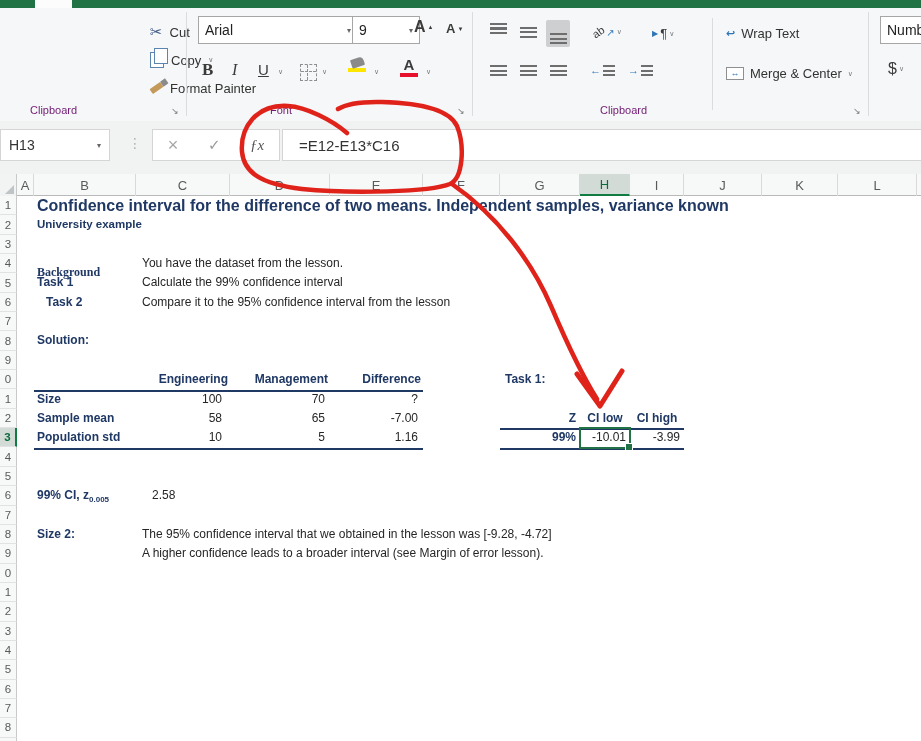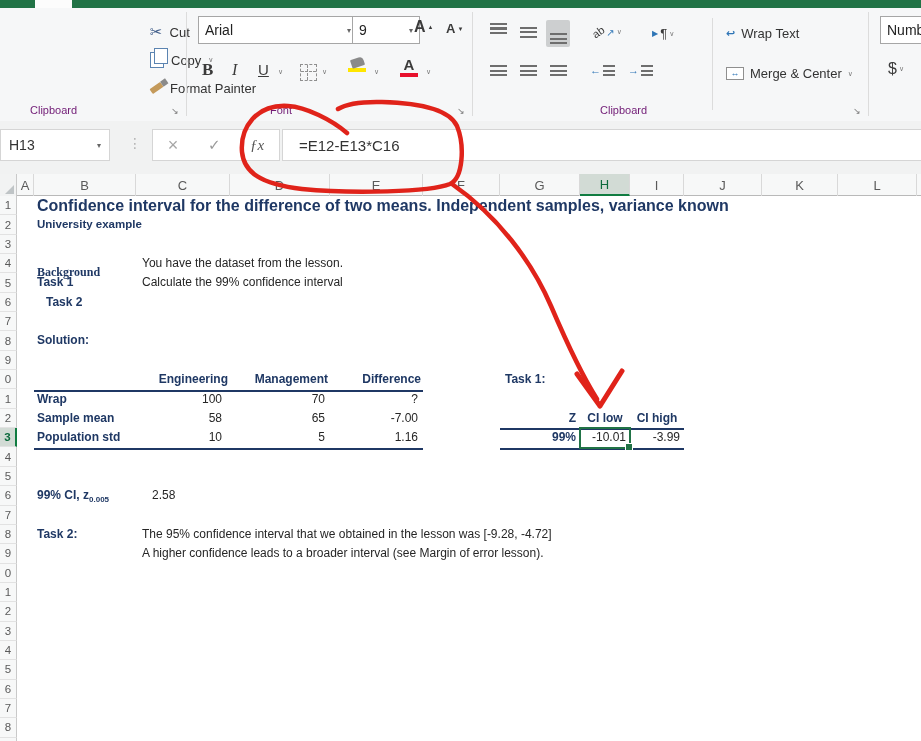--- a/index.html
+++ b/index.html
@@ -290,30 +290,31 @@
     </div>
 
   <div class="cell titlecell" style="left:37px;top:22px;">Confidence interval for the difference of two means. Independent samples, variance known</div>
   <div class="cell subcell" style="left:37px;top:41px;">University example</div>
 
   <div class="cell lbl" style="left:37px;top:89px;font-family:Liberation Serif, serif;">Background</div>
   <div class="cell txt" style="left:142px;top:80px;">You have the dataset from the lesson.</div>
   <div class="cell lbl" style="left:37px;top:99.4px;">Task 1</div>
   <div class="cell txt" style="left:142px;top:99.4px;">Calculate the 99% confidence interval</div>
   <div class="cell lbl" style="left:37px;top:118.75px;margin-left:9px;">Task 2</div>
+  <div class="cell txt" style="left:142px;top:118.75px;">Compare it to the 95% confidence interval from the lesson</div>
 
   <div class="cell lbl" style="left:37px;top:157.45px;">Solution:</div>
 
   <div class="cell lbl numh" style="left:136px;top:196.15px;width:92px;">Engineering</div>
   <div class="cell lbl numh" style="left:230px;top:196.15px;width:98px;">Management</div>
   <div class="cell lbl numh" style="left:330px;top:196.15px;width:91px;">Difference</div>
   <div class="tline" style="left:34px;top:215.5px;width:389px;"></div>
 
   <div>
-    <div class="cell lbl" style="left:37px;top:215.5px;">Wrap</div>
+    <div class="cell lbl" style="left:37px;top:215.5px;">Size</div>
     <div class="cell num" style="left:136px;top:215.5px;width:86px;">100</div>
     <div class="cell num" style="left:230px;top:215.5px;width:95px;">70</div>
     <div class="cell num" style="left:330px;top:215.5px;width:88px;">?</div>
   </div>
   <div>
     <div class="cell lbl" style="left:37px;top:234.85px;">Sample mean</div>
     <div class="cell num" style="left:136px;top:234.85px;width:86px;text-align:right;">58</div>
     <div class="cell num" style="left:230px;top:234.85px;width:95px;">65</div>
     <div class="cell num" style="left:330px;top:234.85px;width:88px;">-7.00</div>
   </div>
@@ -335,21 +336,21 @@
   <div class="cell num" style="left:630px;top:254.2px;width:50px;">-3.99</div>
   <div class="tline" style="left:500px;top:273.55px;width:184px;"></div>
 
   <div class="selbox" style="left:579px;top:252.5px;width:52px;height:22px;">
     <div class="handle"></div>
   </div>
 
   <div class="cell lbl" style="left:37px;top:312.25px;"><span>99% CI, z</span><sub>0.005</sub></div>
   <div class="cell txt" style="left:152px;top:312.25px;">2.58</div>
 
-  <div class="cell lbl" style="left:37px;top:350.95px;">Task 2:</div>
+  <div class="cell lbl" style="left:37px;top:350.95px;">Size 2:</div>
   <div class="cell txt" style="left:142px;top:350.95px;">The 95% confidence interval that we obtained in the lesson was [-9.28, -4.72]</div>
   <div class="cell txt" style="left:142px;top:370.3px;">A higher confidence leads to a broader interval (see Margin of error lesson).</div>
 </div>
 
 <svg class="anno" viewBox="0 0 921 741">
   <path d="M347,133 C332,120 306,107 288,106 C256,104 240,128 242,152 C244,172 260,184 302,189 C352,194 430,192 450,184 C463,178 465,146 457,126 C449,109 420,103 382,102 C362,101.5 346,104 338,109" fill="none" stroke="#E0231A" stroke-width="4.5" stroke-linecap="round"></path>
   <path d="M452,184 C498,216 532,262 551,306 C566,341 581,374 597,399" fill="none" stroke="#E0231A" stroke-width="4.5" stroke-linecap="round"></path>
   <path d="M577,374 L600,406 M622,371 L600,406" fill="none" stroke="#E0231A" stroke-width="5" stroke-linecap="round"></path>
 </svg>
 

